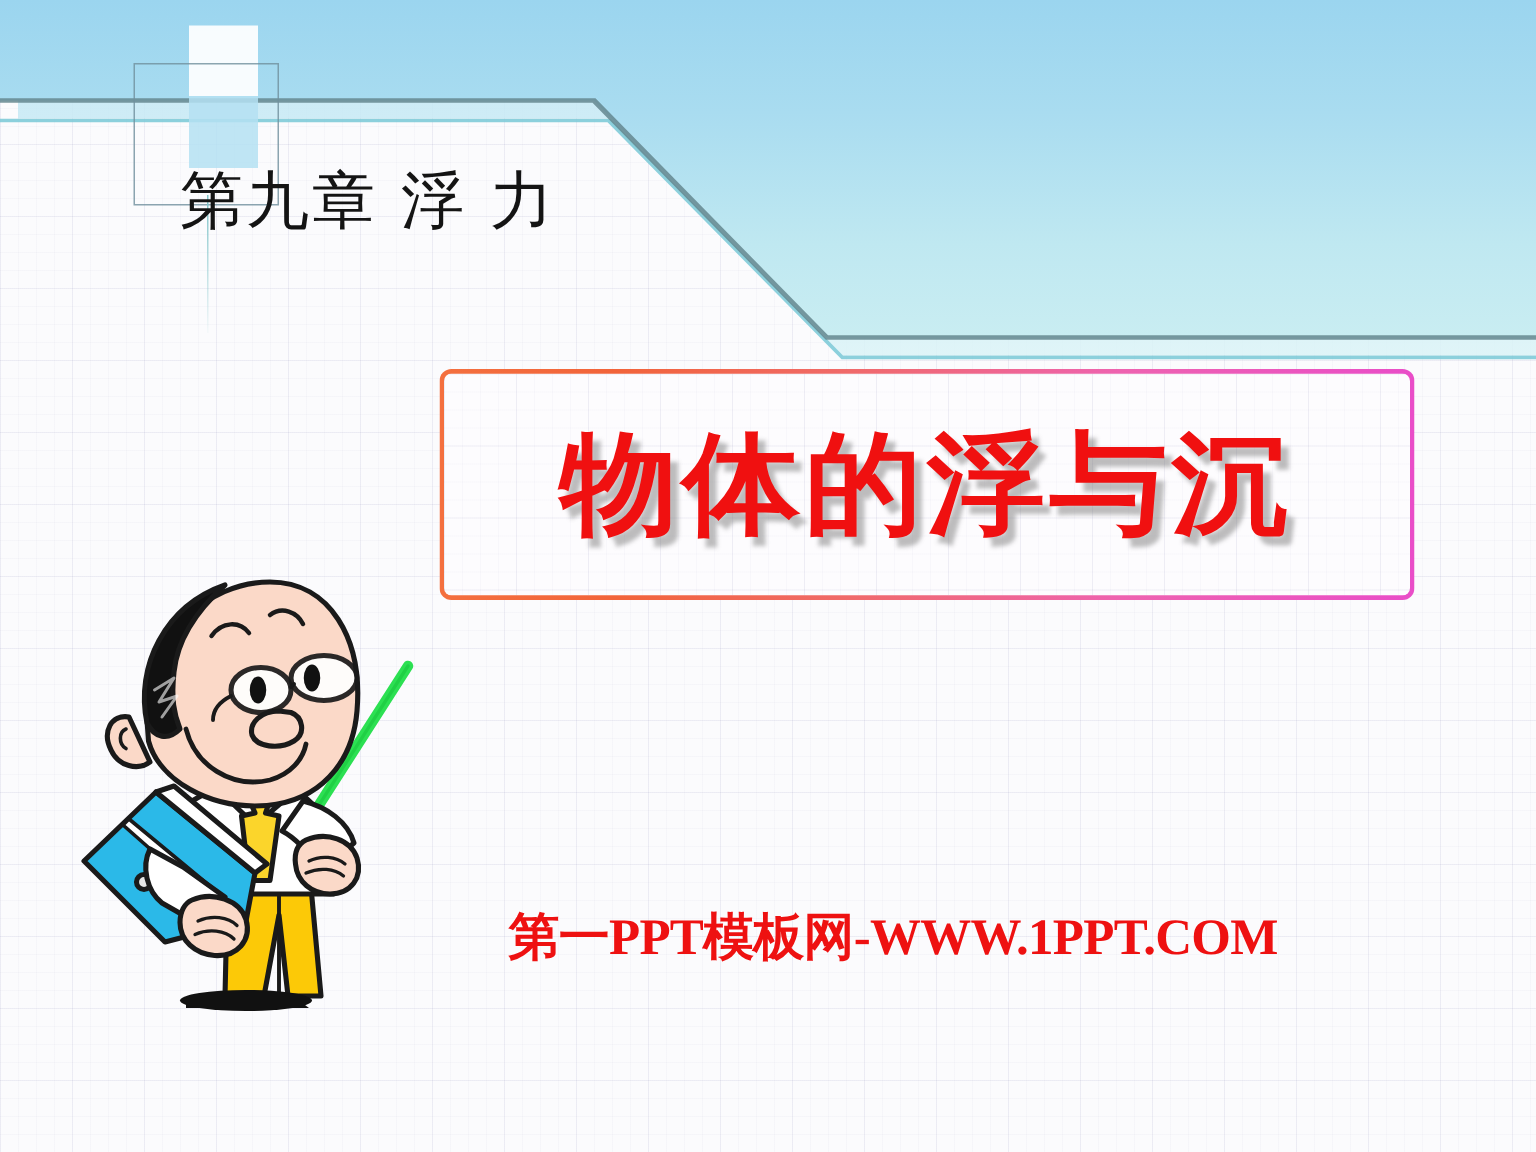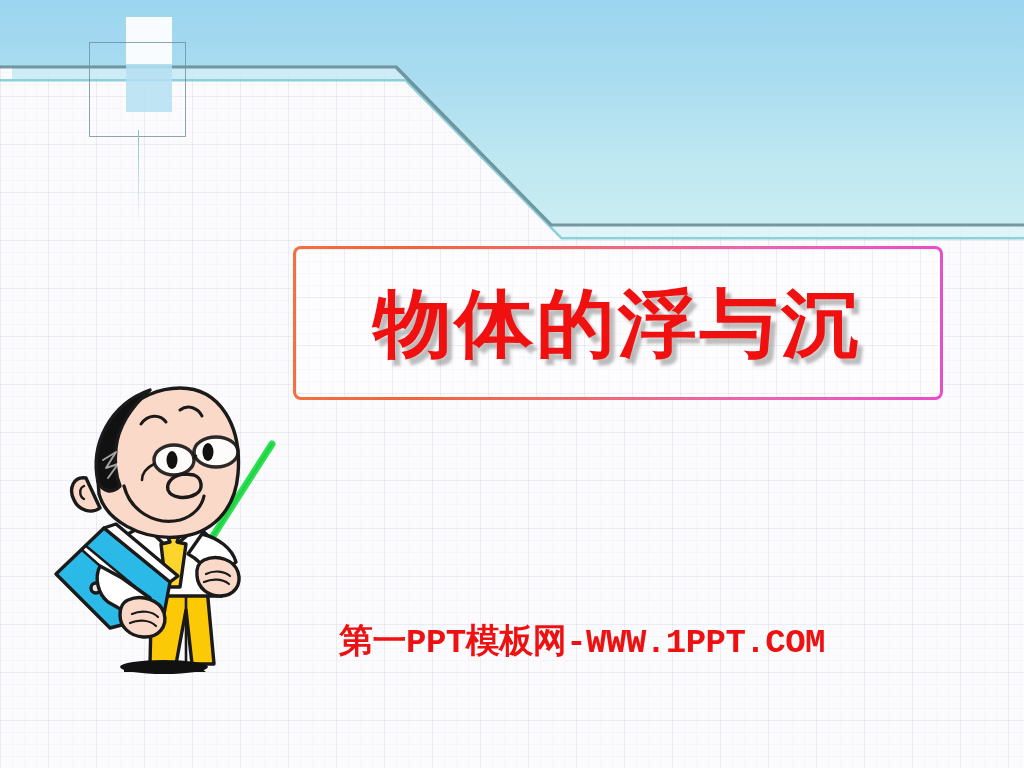--- a/index.html
+++ b/index.html
@@ -169,22 +169,22 @@
     color: #f01010;
     letter-spacing: 3px;
     white-space: nowrap;
     text-shadow: 5px 6px 3px rgba(110,110,110,0.45);
     transform: scaleX(1.06);
   }
 
   
   .watermark {
     position: absolute;
-    left: 339px; top: 618px;
-    font-family: Liberation Mono, monospace;
+    left: 339px; top: 602px;
+    font-family: Liberation Serif, serif;
     font-weight: bold;
     font-size: 34px;
     color: #ee1111;
     letter-spacing: -0.5px;
     white-space: nowrap;
   }
 
   
   .teacher {
     position: absolute;
@@ -204,20 +204,21 @@
     <div class="banner-shadow-outline"></div>
     <div class="banner-main"></div>
     <div class="banner-main-outline"></div>
   </div>
 
   <div class="deco-white-rect"></div>
   <div class="deco-blue-rect"></div>
   <div class="deco-square-outline"></div>
   <div class="deco-vline"></div>
 
+  <div class="chapter-title">第九章  浮 力</div>
 
   <div class="title-box">
     <div class="title-box-inner">
       <div class="title-box-grid"></div>
       <div class="main-title">物体的浮与沉</div>
     </div>
   </div>
 
   <div class="teacher">
     <svg viewBox="0 0 250 292" width="250" height="292">

